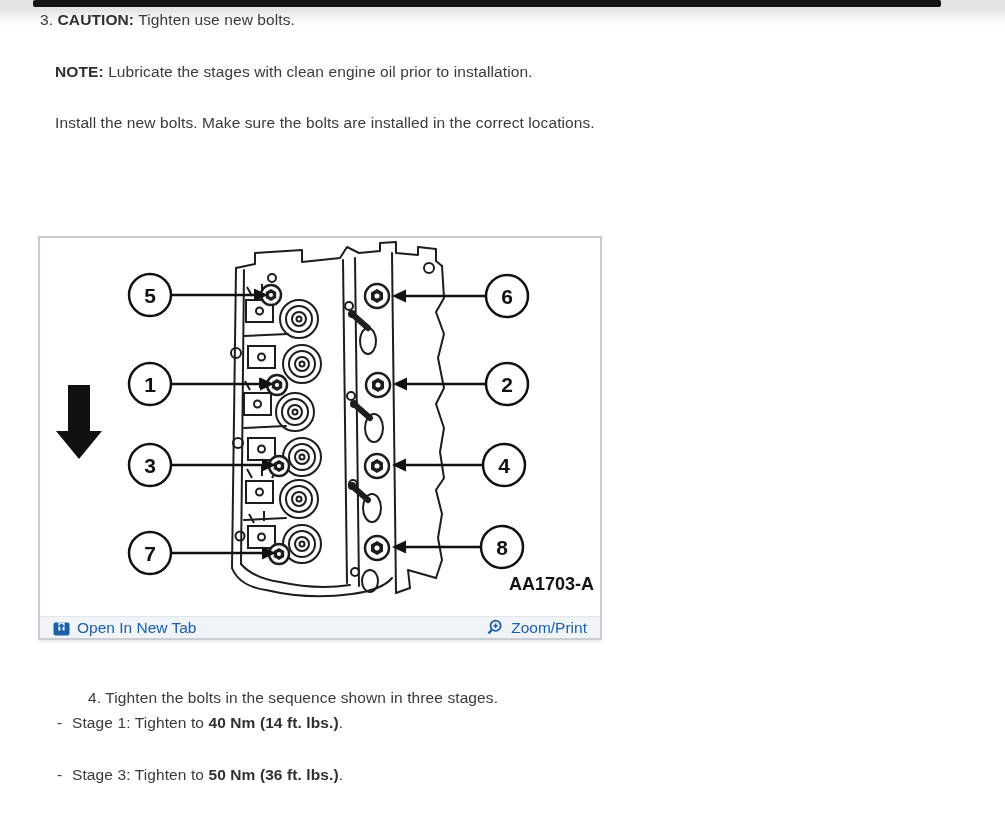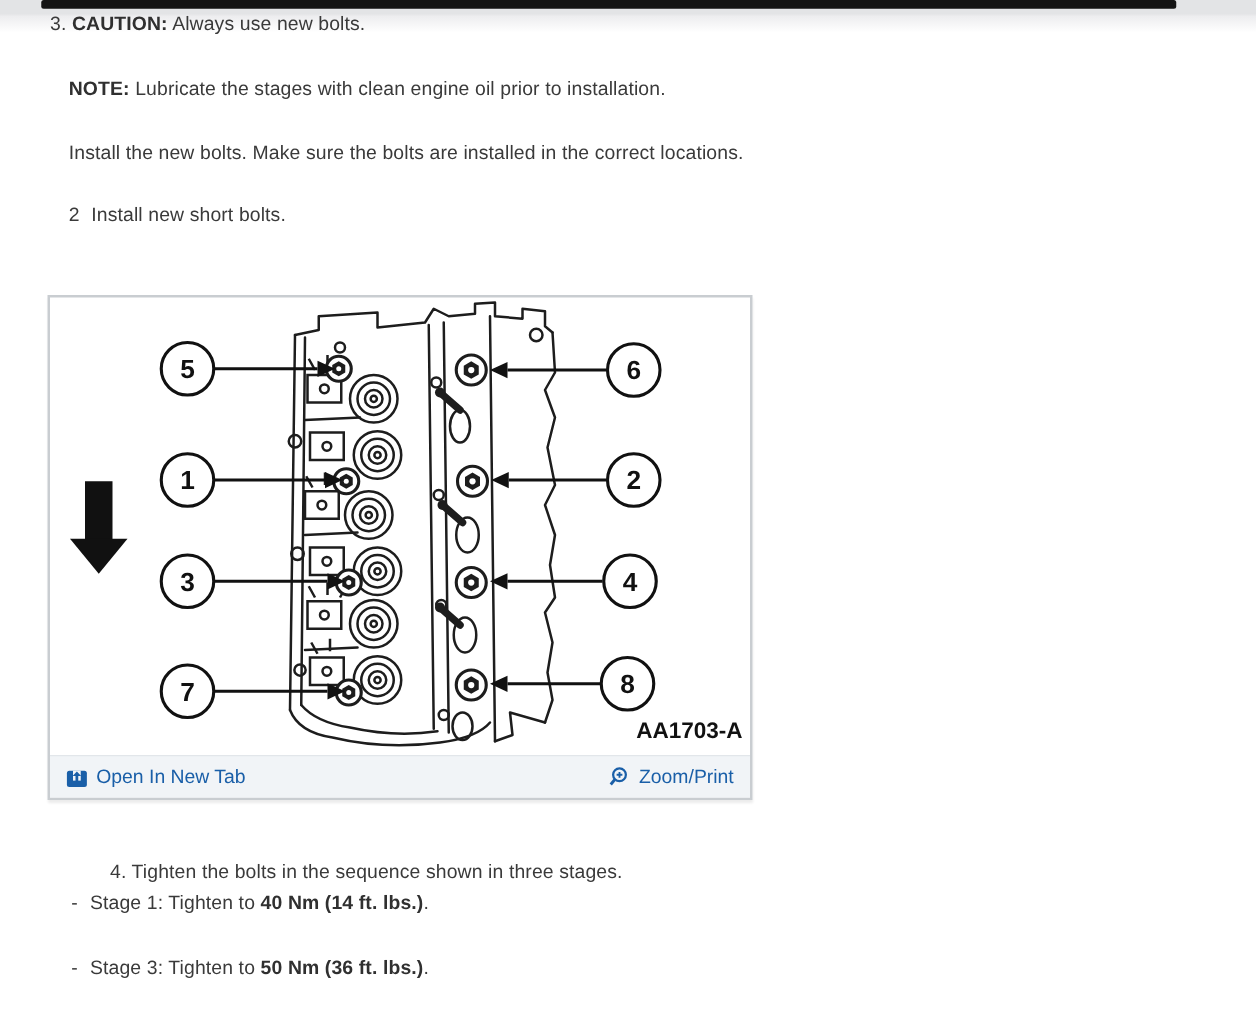--- a/index.html
+++ b/index.html
@@ -16,21 +16,21 @@
   .txt { position:absolute; font-size:15.5px; color:#3a3a3a; line-height:20px;
          white-space:nowrap; letter-spacing:0.1px; }
   .txt b { font-weight:700; color:#303030; }
   .sub-num { display:inline-block; width:18px; }
   .dash { display:inline-block; width:15px; }
 
   
   .figure-box { position:absolute; top:236px; left:38px; width:564px; height:404px;
                 background:#ffffff; border:2px solid #c9cdd1; box-shadow:0 2px 2px rgba(0,0,0,0.08); }
   .figure-art { position:absolute; top:0; left:0; width:560px; height:366px; }
-  .figure-footer { position:absolute; left:0; bottom:0; width:560px; height:34px;
+  .figure-footer { position:absolute; left:0; bottom:0; width:560px; height:22px;
                    background:#f1f4f7; border-top:1px solid #e2e6ea;
                    display:flex; align-items:center; justify-content:space-between;
                    padding:0 13px; }
   .fig-link { display:flex; align-items:center; gap:7px; color:#1a5fa8;
               font-size:15.5px; cursor:pointer; text-decoration:none; }
 
   svg text.callout-num { font-family:"Liberation Sans","DejaVu Sans",sans-serif;
                          font-weight:700; font-size:21px; fill:#111; }
   svg text.part-code { font-family:"Liberation Sans","DejaVu Sans",sans-serif;
                        font-weight:700; font-size:18px; fill:#111; }
@@ -40,36 +40,33 @@
 
 <div class="page">
 
   <div class="top-strip">
     <div class="top-bar"></div>
   </div>
 
   <div class="txt" style="top:10px; left:40px;">
     <span>3.</span>
     <b>CAUTION:</b>
-    <span>Always use new bolts.</span>
+    <span>Tighten use new bolts.</span>
   </div>
 
   <div class="txt" style="top:62px; left:55px;">
     <b>NOTE:</b>
     <span>Lubricate the stages with clean engine oil prior to installation.</span>
   </div>
 
   <div class="txt" style="top:113px; left:55px;">
     <span>Install the new bolts. Make sure the bolts are installed in the correct locations.</span>
   </div>
 
 
-  <div class="txt" style="top:163px; left:55px;">
-    <span class="sub-num">2</span><span>Install new short bolts.</span>
-  </div>
 
   <div class="figure-box">
     <svg class="figure-art" viewBox="0 0 560 366" xmlns="http://www.w3.org/2000/svg">
 
       <g>
         <rect x="28" y="147" width="22" height="47" fill="#111"></rect>
         <polygon points="16,193 62,193 39,221" fill="#111"></polygon>
       </g>
 
       <g stroke="#1d1d1d" fill="none" stroke-width="2" stroke-linejoin="round" stroke-linecap="round">

